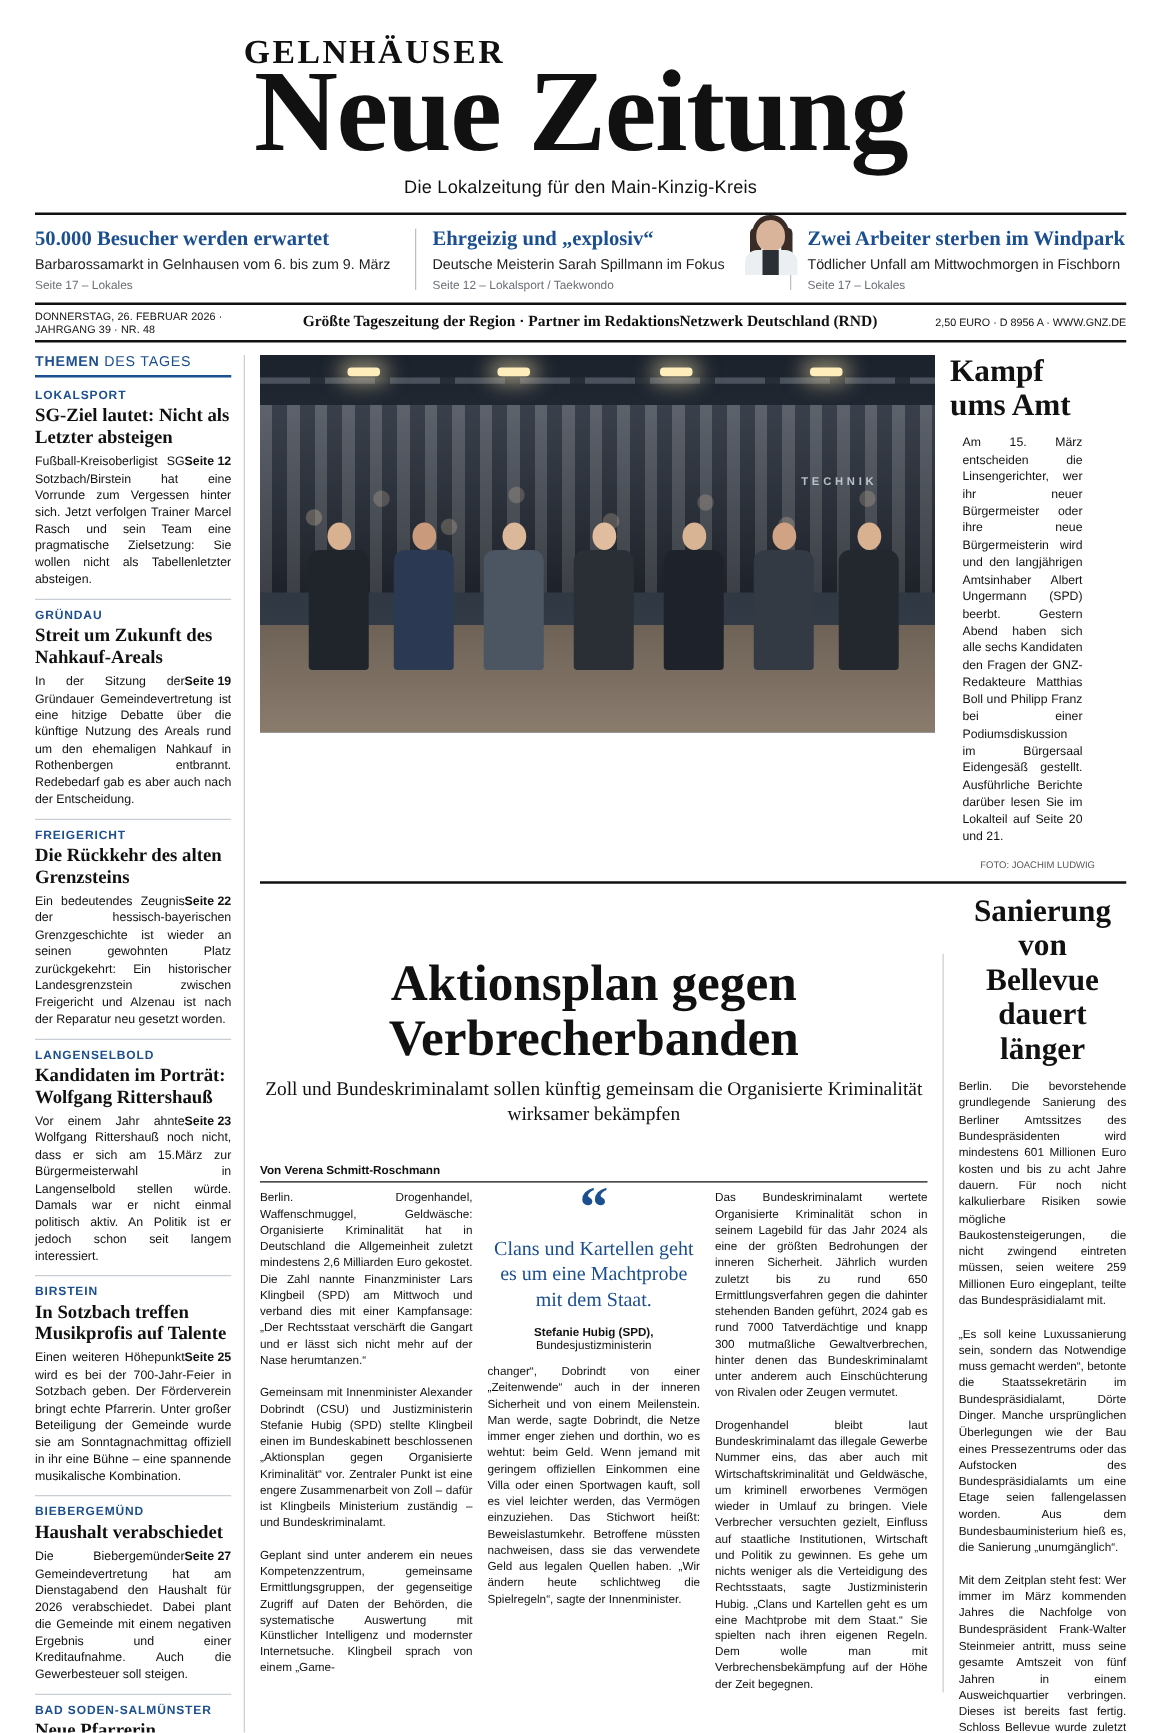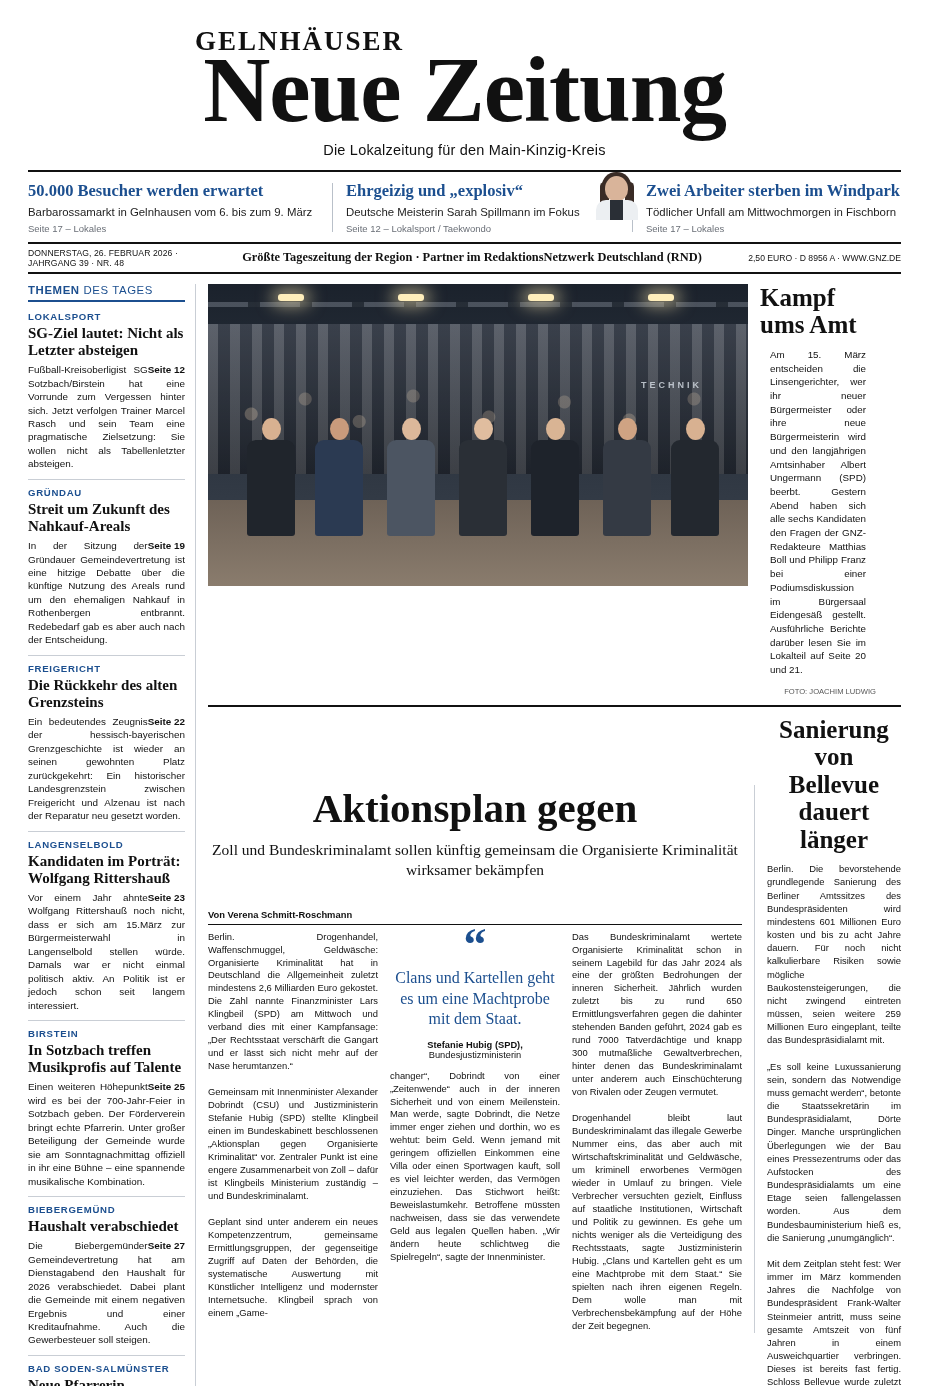--- a/index.html
+++ b/index.html
@@ -359,20 +359,21 @@
           <div class="foto">FOTO: JOACHIM LUDWIG</div>
         </div>
       </div>
 
       <div class="rule2"></div>
 
       <div class="mid">
         <div class="mid-left">
           <div class="headline">
             <span>Aktionsplan gegen</span><br>
+            <span>Verbrecherbanden</span>
           </div>
           <div class="subline">Zoll und Bundeskriminalamt sollen künftig gemeinsam die Organisierte Kriminalität wirksamer bekämpfen</div>
           <div class="byline">Von Verena Schmitt-Roschmann</div>
           <div class="cols3">
             <div class="c">
               <div class="artxt" style="white-space:pre-line">Berlin. Drogenhandel, Waffenschmuggel, Geldwäsche: Organisierte Kriminalität hat in Deutschland die Allgemeinheit zuletzt mindestens 2,6 Milliarden Euro gekostet. Die Zahl nannte Finanzminister Lars Klingbeil (SPD) am Mittwoch und verband dies mit einer Kampfansage: „Der Rechtsstaat verschärft die Gangart und er lässt sich nicht mehr auf der Nase herumtanzen.“
 
 Gemeinsam mit Innenminister Alexander Dobrindt (CSU) und Justizministerin Stefanie Hubig (SPD) stellte Klingbeil einen im Bundeskabinett beschlossenen „Aktionsplan gegen Organisierte Kriminalität“ vor. Zentraler Punkt ist eine engere Zusammenarbeit von Zoll – dafür ist Klingbeils Ministerium zuständig – und Bundeskriminalamt.
 
 Geplant sind unter anderem ein neues Kompetenzzentrum, gemeinsame Ermittlungsgruppen, der gegenseitige Zugriff auf Daten der Behörden, die systematische Auswertung mit Künstlicher Intelligenz und modernster Internetsuche. Klingbeil sprach von einem „Game-</div>

